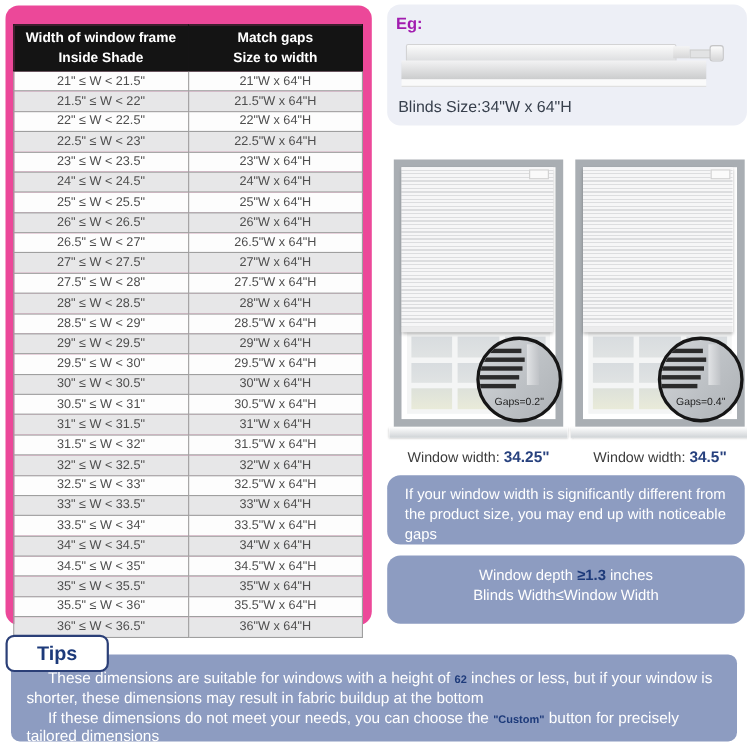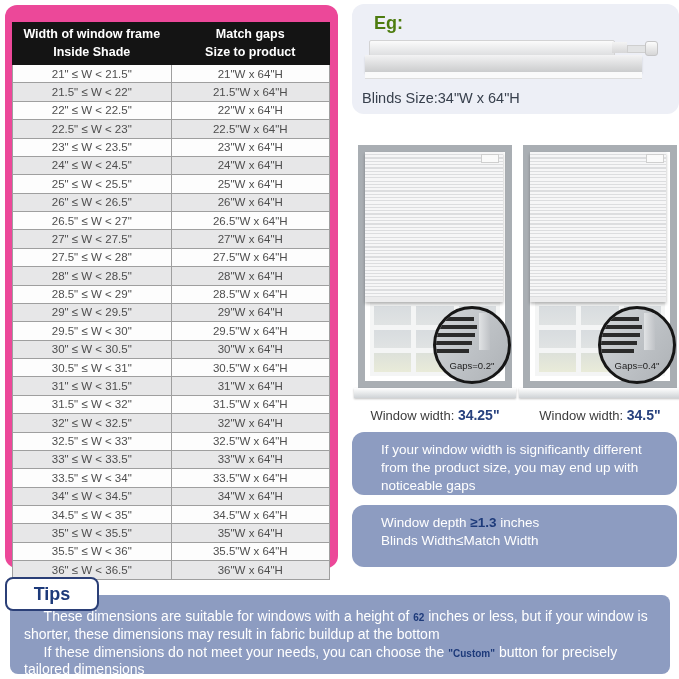--- a/index.html
+++ b/index.html
@@ -7,21 +7,21 @@
 
   
   .left-panel{position:absolute;left:5px;top:5px;width:333px;height:563px;background:#ec4899;border-radius:12px;}
   table.size-table{position:absolute;left:7px;top:17px;width:318px;border-collapse:collapse;table-layout:fixed;}
   table.size-table th{background:#141414;color:#fff;font-size:12.5px;font-weight:bold;line-height:1.4;padding:3px 0;border:1px solid #141414;}
   table.size-table td{border:1px solid #9f9f9f;font-size:11.5px;color:#4e4e4e;text-align:center;padding:1.5px 0;line-height:1.25;background:#fdfdfd;}
   table.size-table tbody tr:nth-child(even) td{background:#e7e7e8;}
 
   
   .eg-panel{position:absolute;left:352px;top:4px;width:327px;height:110px;background:#edeff6;border-radius:12px;}
-  .eg-label{position:absolute;left:22px;top:9px;font-size:18px;font-weight:bold;color:#4d7c0f;}
+  .eg-label{position:absolute;left:8px;top:9px;font-size:15px;font-weight:bold;color:#a21caf;}
   .rod{position:absolute;left:13px;right:13px;top:36px;height:42px;}
   .rod-top{position:absolute;left:4px;top:0;width:81%;height:15px;background:linear-gradient(180deg,#fbfbfb,#dcdddf);border:1px solid #d3d3d4;border-radius:2px;}
   .rod-step{position:absolute;left:82%;top:2px;width:5%;height:11px;background:linear-gradient(180deg,#f4f4f4,#d6d6d7);}
   .rod-shaft{position:absolute;left:87%;top:5px;width:6%;height:6px;background:#e2e3e4;border:1px solid #cfcfcf;}
   .rod-cap{position:absolute;left:93%;top:1px;width:3.8%;height:13px;background:linear-gradient(180deg,#fcfcfc,#d6d6d7);border:1px solid #c5c5c6;border-radius:3px;}
   .rod-fabric{position:absolute;left:0;top:15px;width:92%;height:17px;background:linear-gradient(180deg,#f3f3f4,#cbcccd);box-shadow:0 2px 2px rgba(0,0,0,.14);}
   .rod-lip{position:absolute;left:0;top:32px;width:92%;height:6px;background:#fafafa;border-bottom:1px solid #dddddd;}
   .blinds-size{position:absolute;left:10px;top:86px;font-size:14.5px;color:#38404d;}
 
   
@@ -42,23 +42,23 @@
   .mag-bars i{display:block;height:3.5px;background:#2b2b2b;margin-bottom:4.5px;}
   .mag-bars i:nth-child(1){width:94%}.mag-bars i:nth-child(2){width:100%}
   .mag-bars i:nth-child(3){width:97%}.mag-bars i:nth-child(4){width:90%}
   .mag-bars i:nth-child(5){width:82%}
   .mag-edge{position:absolute;left:60%;top:4px;width:15%;height:52%;background:linear-gradient(90deg,#e1e3e5,#bfc2c6);}
   .mag-text{position:absolute;left:0;right:0;bottom:10px;text-align:center;font-size:9.5px;color:#1d1d1d;}
   .win-label{margin-top:9px;text-align:center;font-size:13px;color:#3c3c3c;}
   .win-label b{color:#27417e;font-size:14px;}
 
   
-  .note{position:absolute;left:352px;width:325px;background:#8d9cc1;border-radius:12px;color:#ffffff;font-size:13.5px;line-height:1.32;padding:9px 29px;box-sizing:border-box;}
+  .note{position:absolute;left:352px;width:325px;background:#8d9cc1;border-radius:12px;color:#ffffff;font-size:13.5px;line-height:1.32;padding:9px 16px;box-sizing:border-box;}
   .note-1{top:432px;height:63px;}
-  .note-2{top:505px;height:62px;}
+  .note-2{top:505px;height:62px;text-align:center;}
   .accent{color:#1d3a7a;font-weight:bold;}
 
   
   .tips-badge{position:absolute;left:5px;top:577px;width:94px;height:34px;background:#ffffff;border:2px solid #2b3f77;border-radius:8px;z-index:3;display:flex;align-items:center;justify-content:center;font-size:18px;font-weight:bold;color:#1d3a7a;box-sizing:border-box;}
   .tips-panel{position:absolute;left:10px;top:595px;width:660px;height:79px;background:#8d9cc1;border-radius:8px;color:#ffffff;font-size:14px;line-height:1.27;padding:13px 14px 6px 14px;box-sizing:border-box;}
   .tips-panel p{margin:0;text-indent:1.4em;}
   .tips-panel .accent{font-size:10px;}
 </style>
 </head>
 <body>
@@ -68,21 +68,21 @@
   <section class="left-panel">
     <table class="size-table">
       <thead>
         <tr>
           <th>
             <div>Width of window frame</div>
             <div>Inside Shade</div>
           </th>
           <th>
             <div>Match gaps</div>
-            <div>Size to product</div>
+            <div>Size to width</div>
           </th>
         </tr>
       </thead>
       <tbody>
           <tr>
             <td>21" ≤ W &lt; 21.5"</td>
             <td>21"W x 64"H</td>
           </tr>
           <tr>
             <td>21.5" ≤ W &lt; 22"</td>
@@ -282,21 +282,21 @@
   </figure>
 
   <div class="note note-1">
     <span>If your window width is significantly different from the product size, you may end up with noticeable gaps</span>
   </div>
 
   <div class="note note-2">
     <div>
       <span>Window depth </span><b class="accent">≥1.3</b><span> inches</span>
     </div>
-    <div>Blinds Width≤Match Width</div>
+    <div>Blinds Width≤Window Width</div>
   </div>
 
   <div class="tips-badge">Tips</div>
   <div class="tips-panel">
     <p>
       <span>These dimensions are suitable for windows with a height of </span><b class="accent">62</b><span> inches or less, but if your window is shorter, these dimensions may result in fabric buildup at the bottom</span>
     </p>
     <p>
       <span>If these dimensions do not meet your needs, you can choose the </span><b class="accent">"Custom"</b><span> button for precisely tailored dimensions</span>
     </p>

